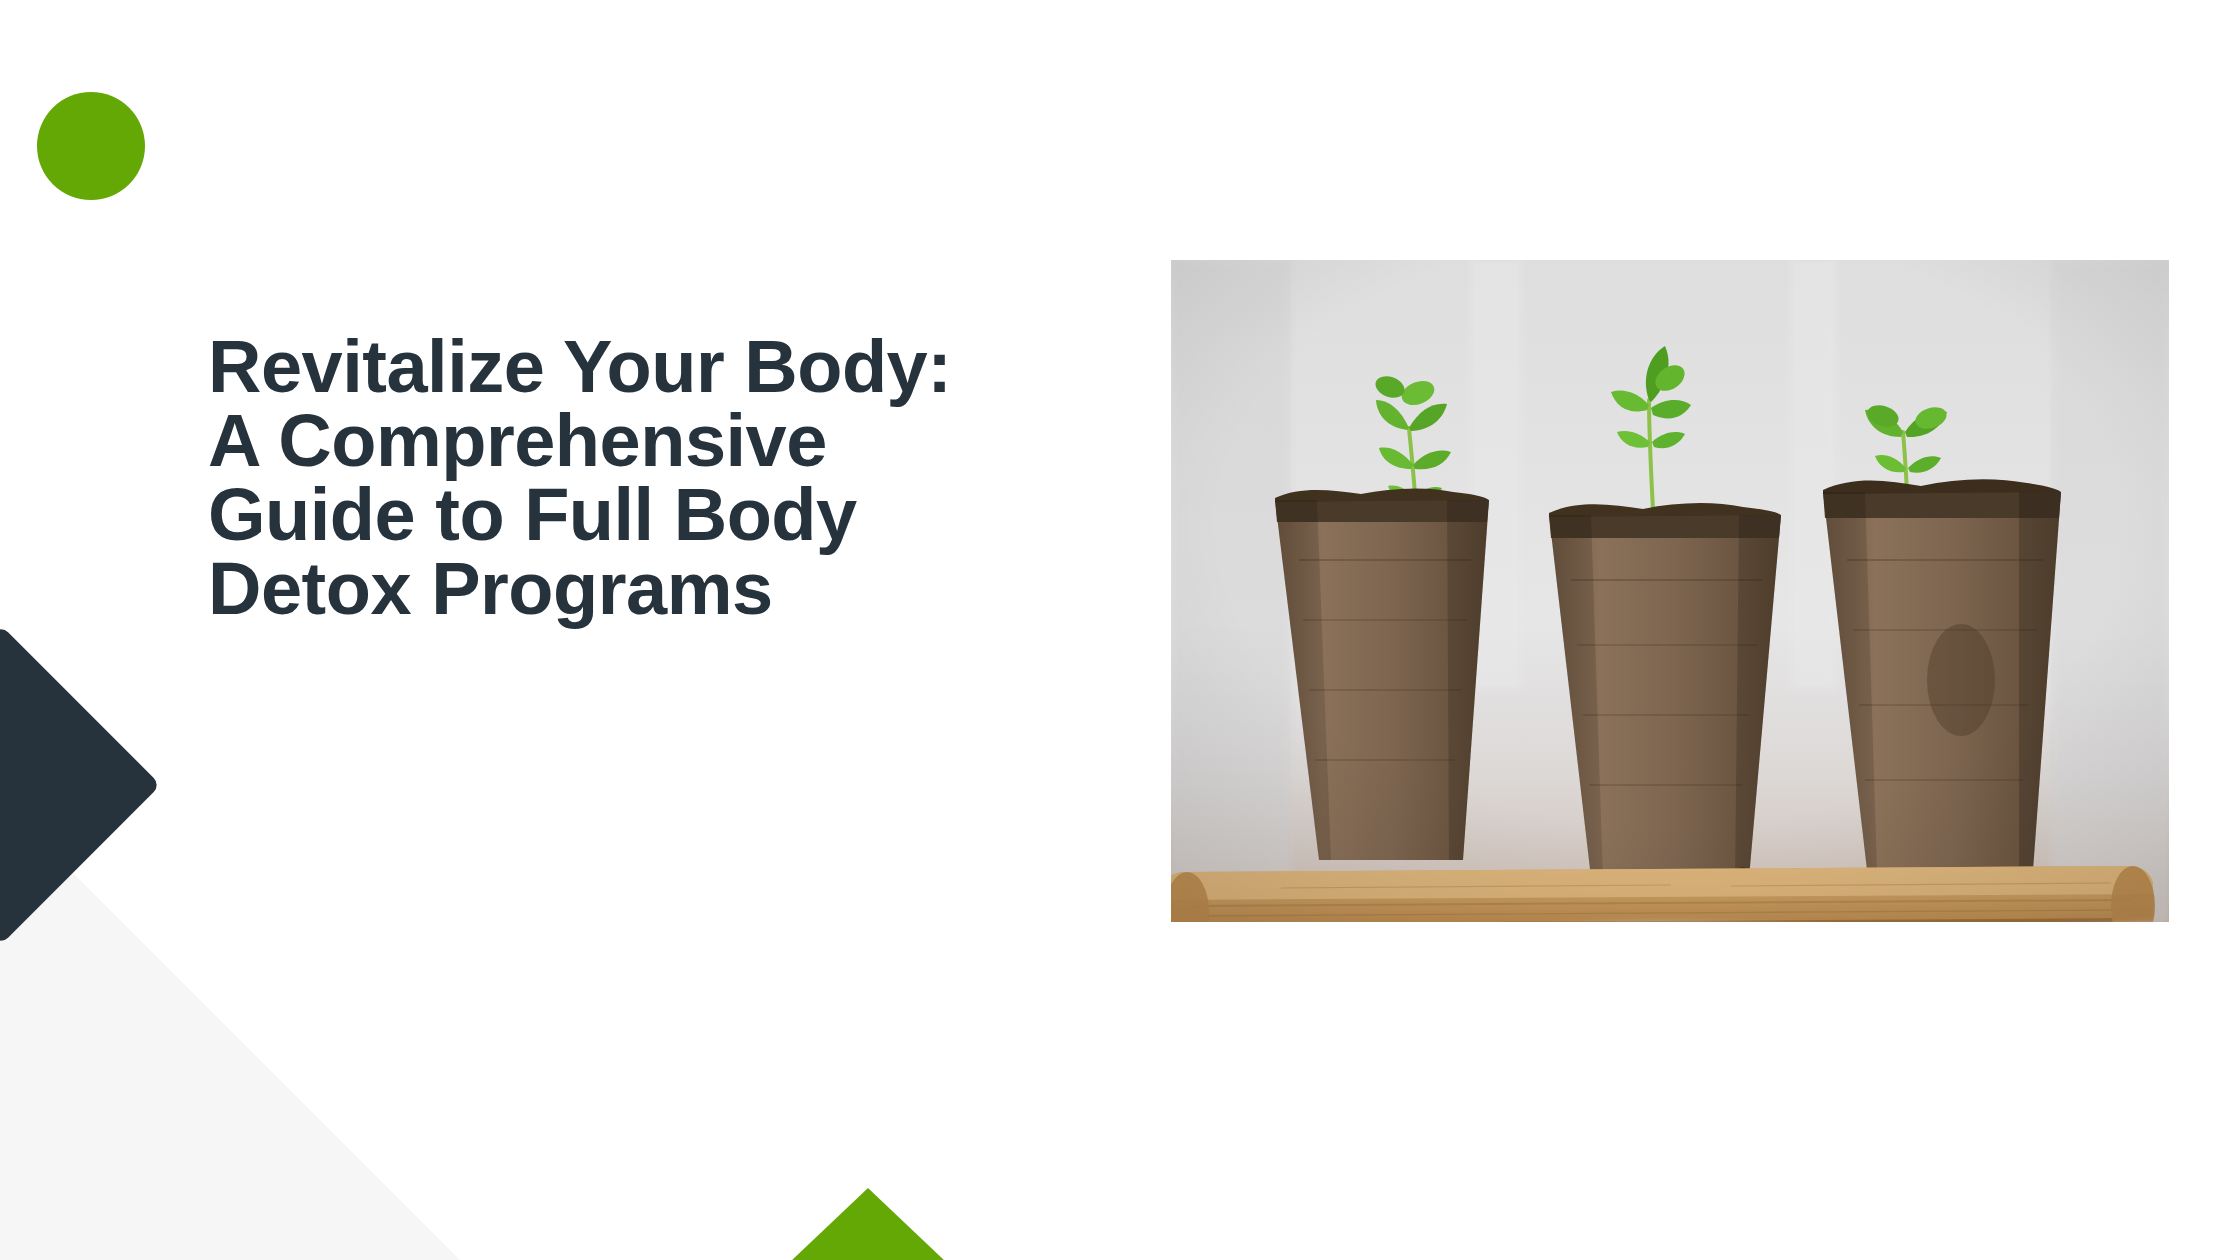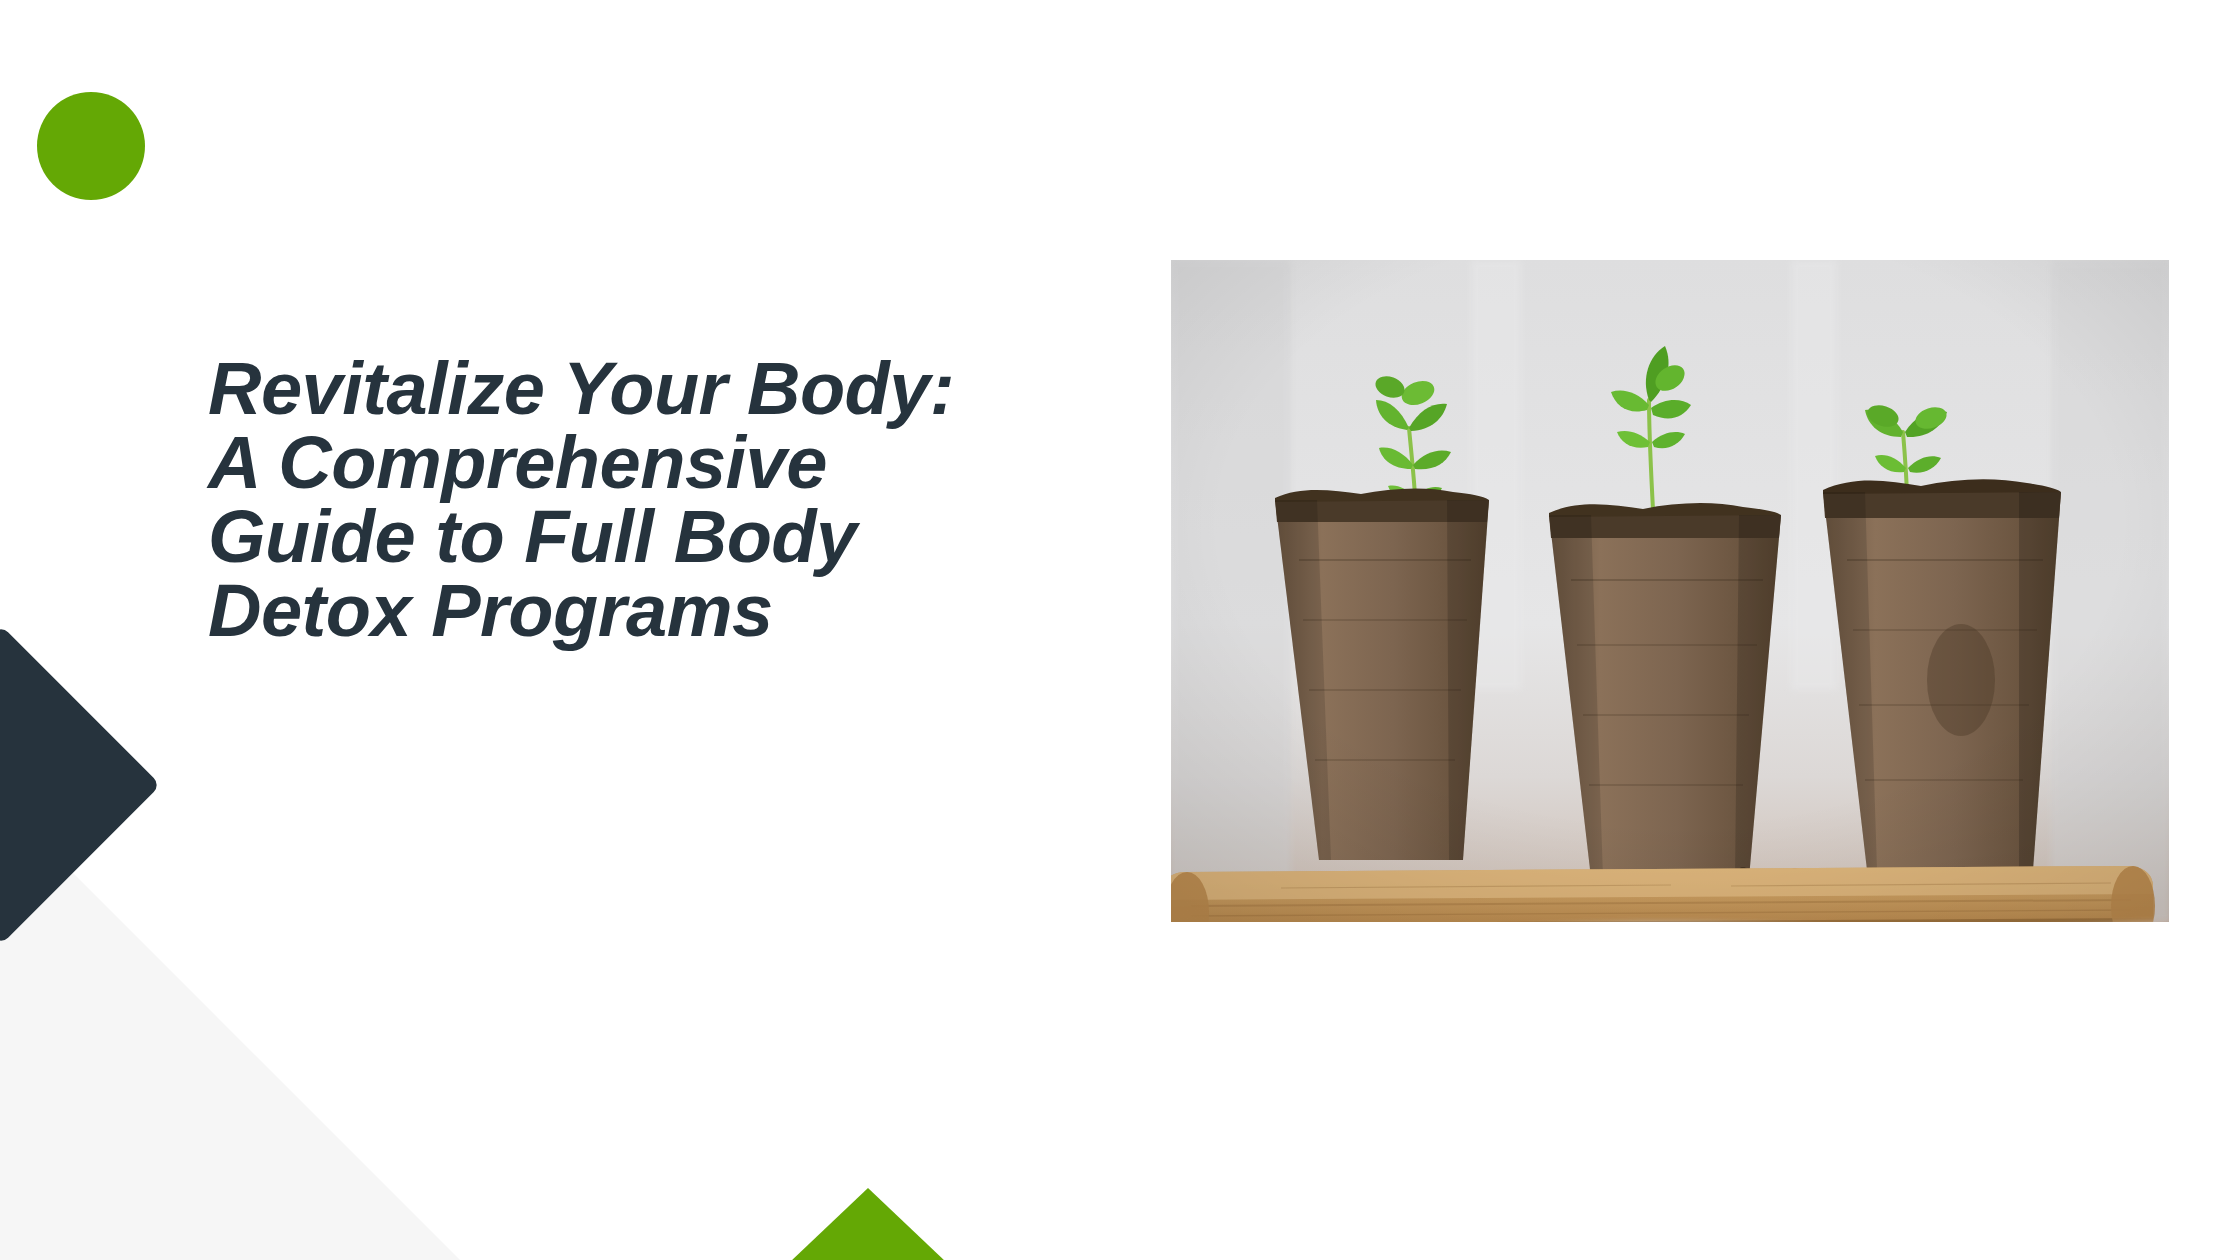--- a/index.html
+++ b/index.html
@@ -69,23 +69,22 @@
     height: 0;
     border-left: 78px solid transparent;
     border-right: 78px solid transparent;
     border-bottom: 74px solid #64a805;
   }
 
   
   #title-block {
     position: absolute;
     left: 208px;
-    top: 352px;
+    top: 330px;
     width: 1000px;
-    font-style: italic;
   }
   #page-title {
     margin: 0;
     font-size: 74px;
     line-height: 1.0;
     font-weight: 700;
     color: #26333d;
     letter-spacing: -0.5px;
     white-space: pre-line;
   }

